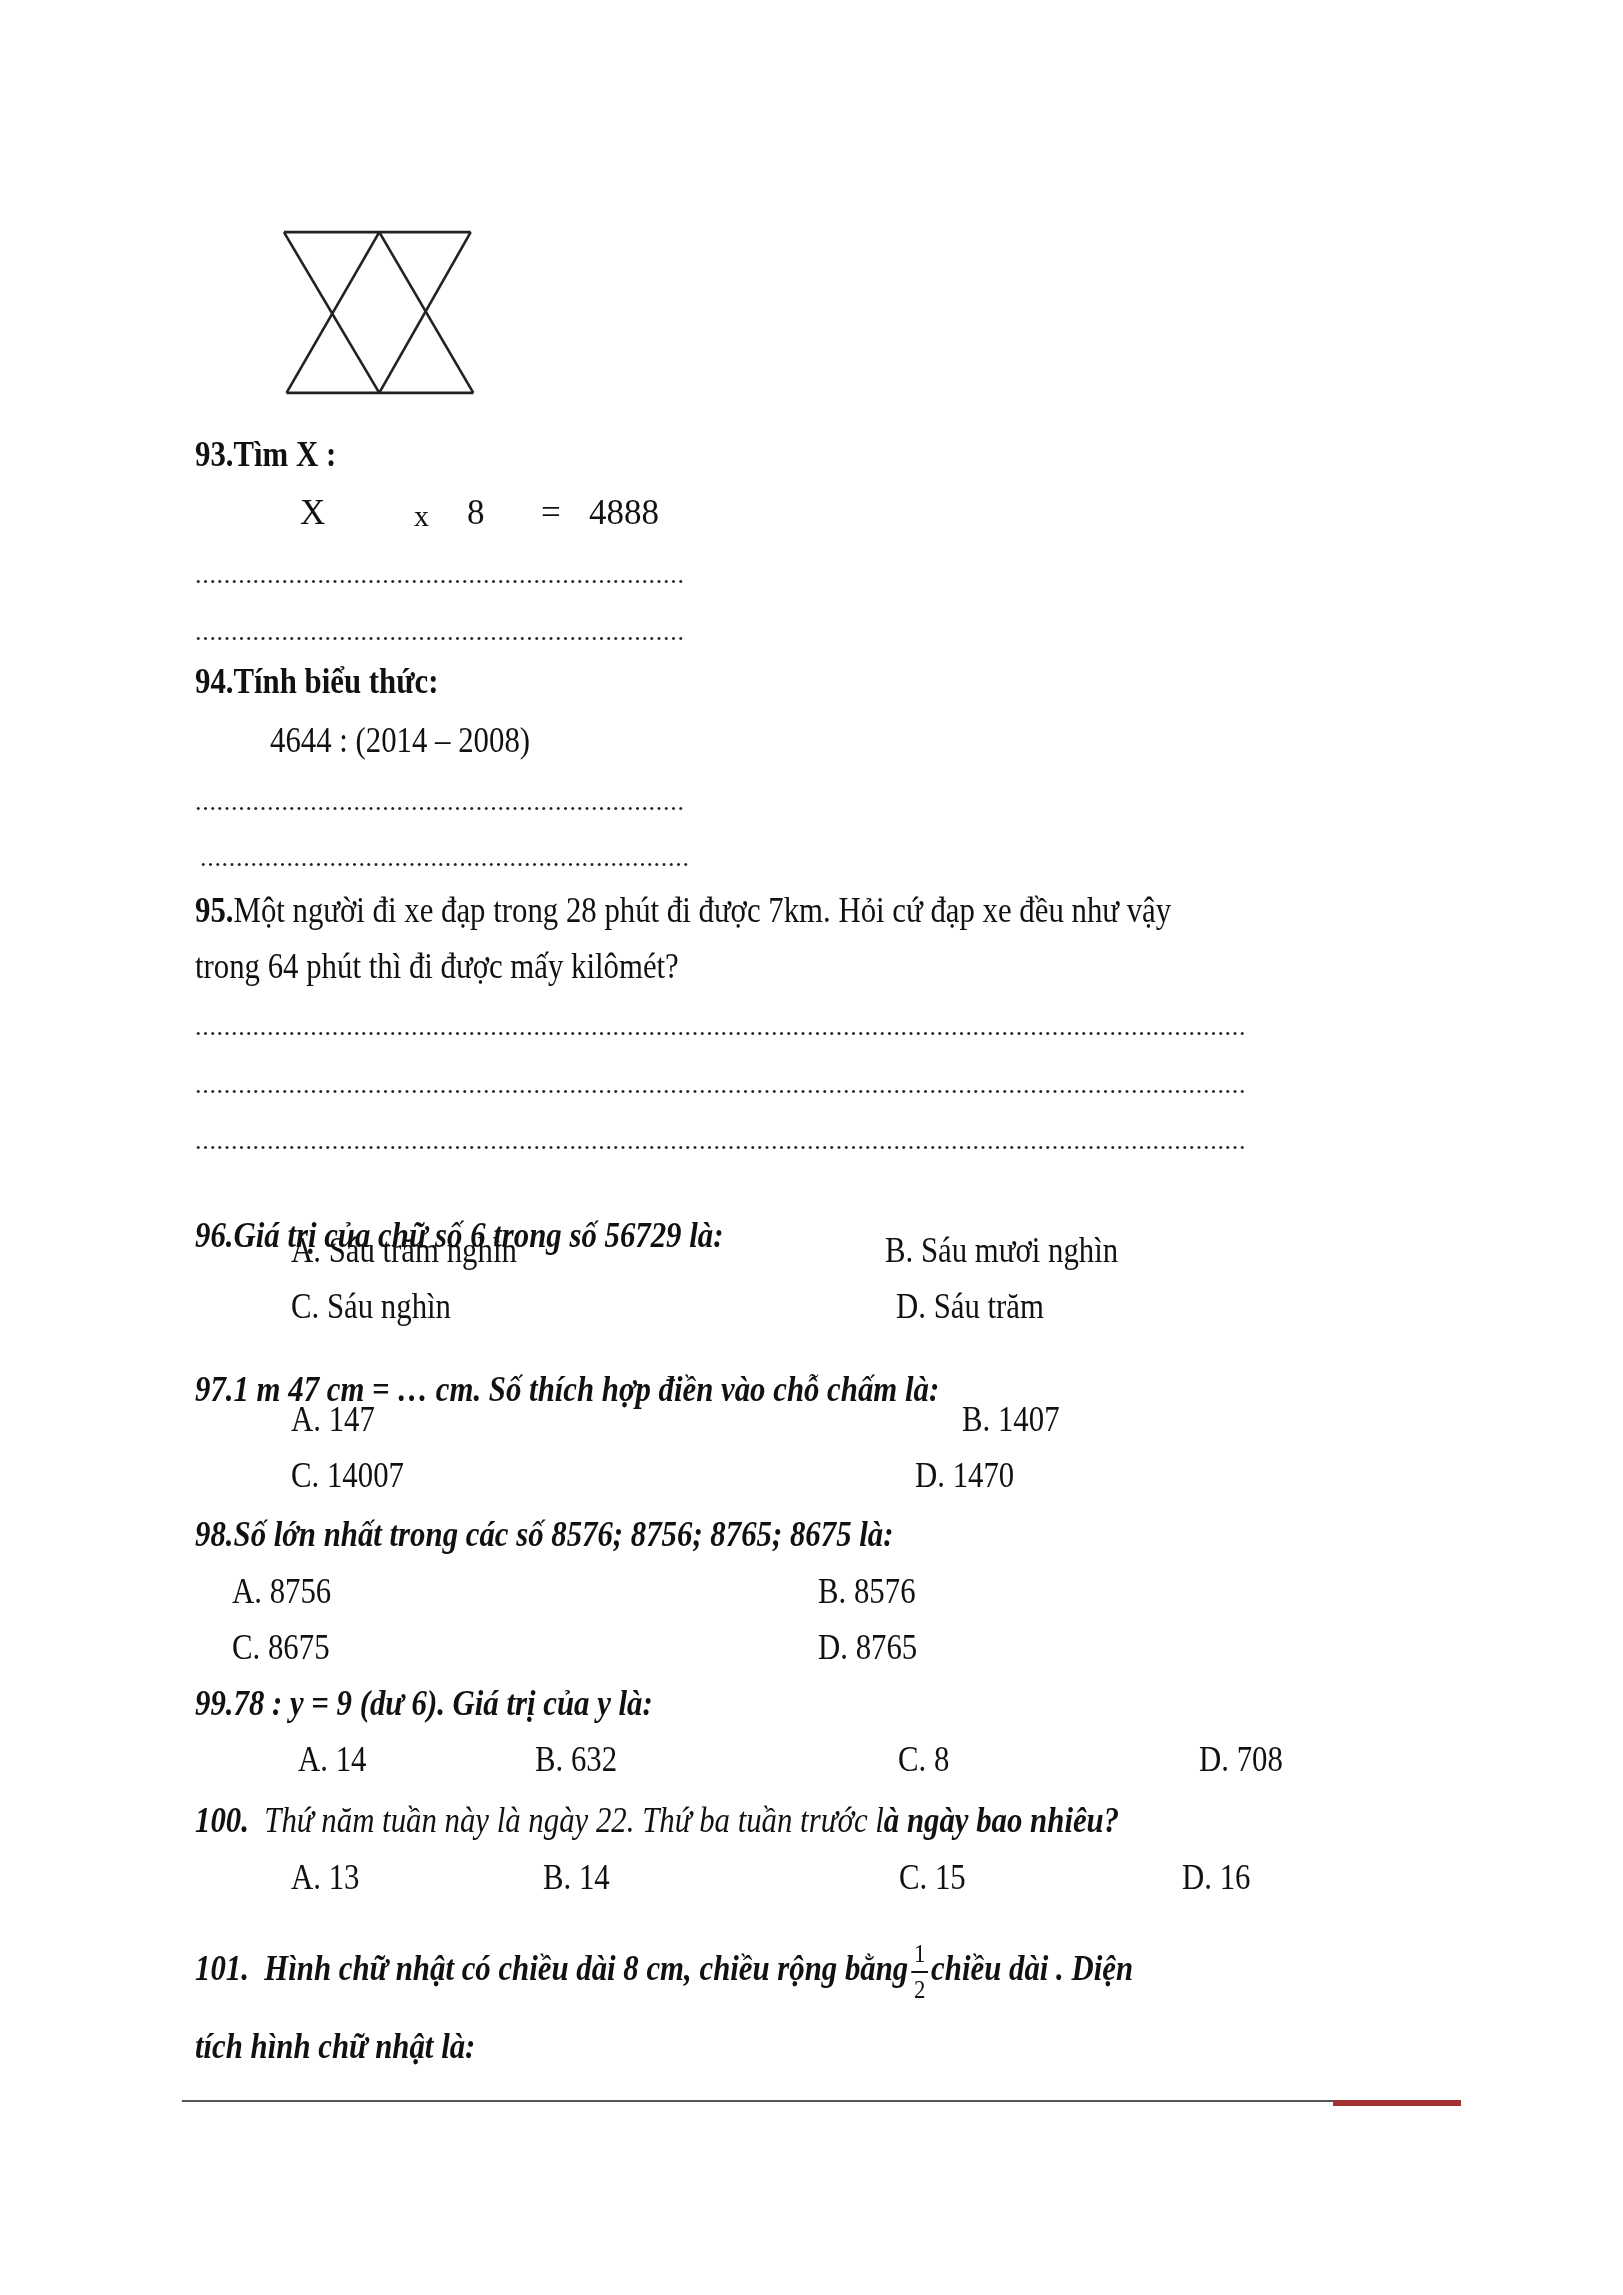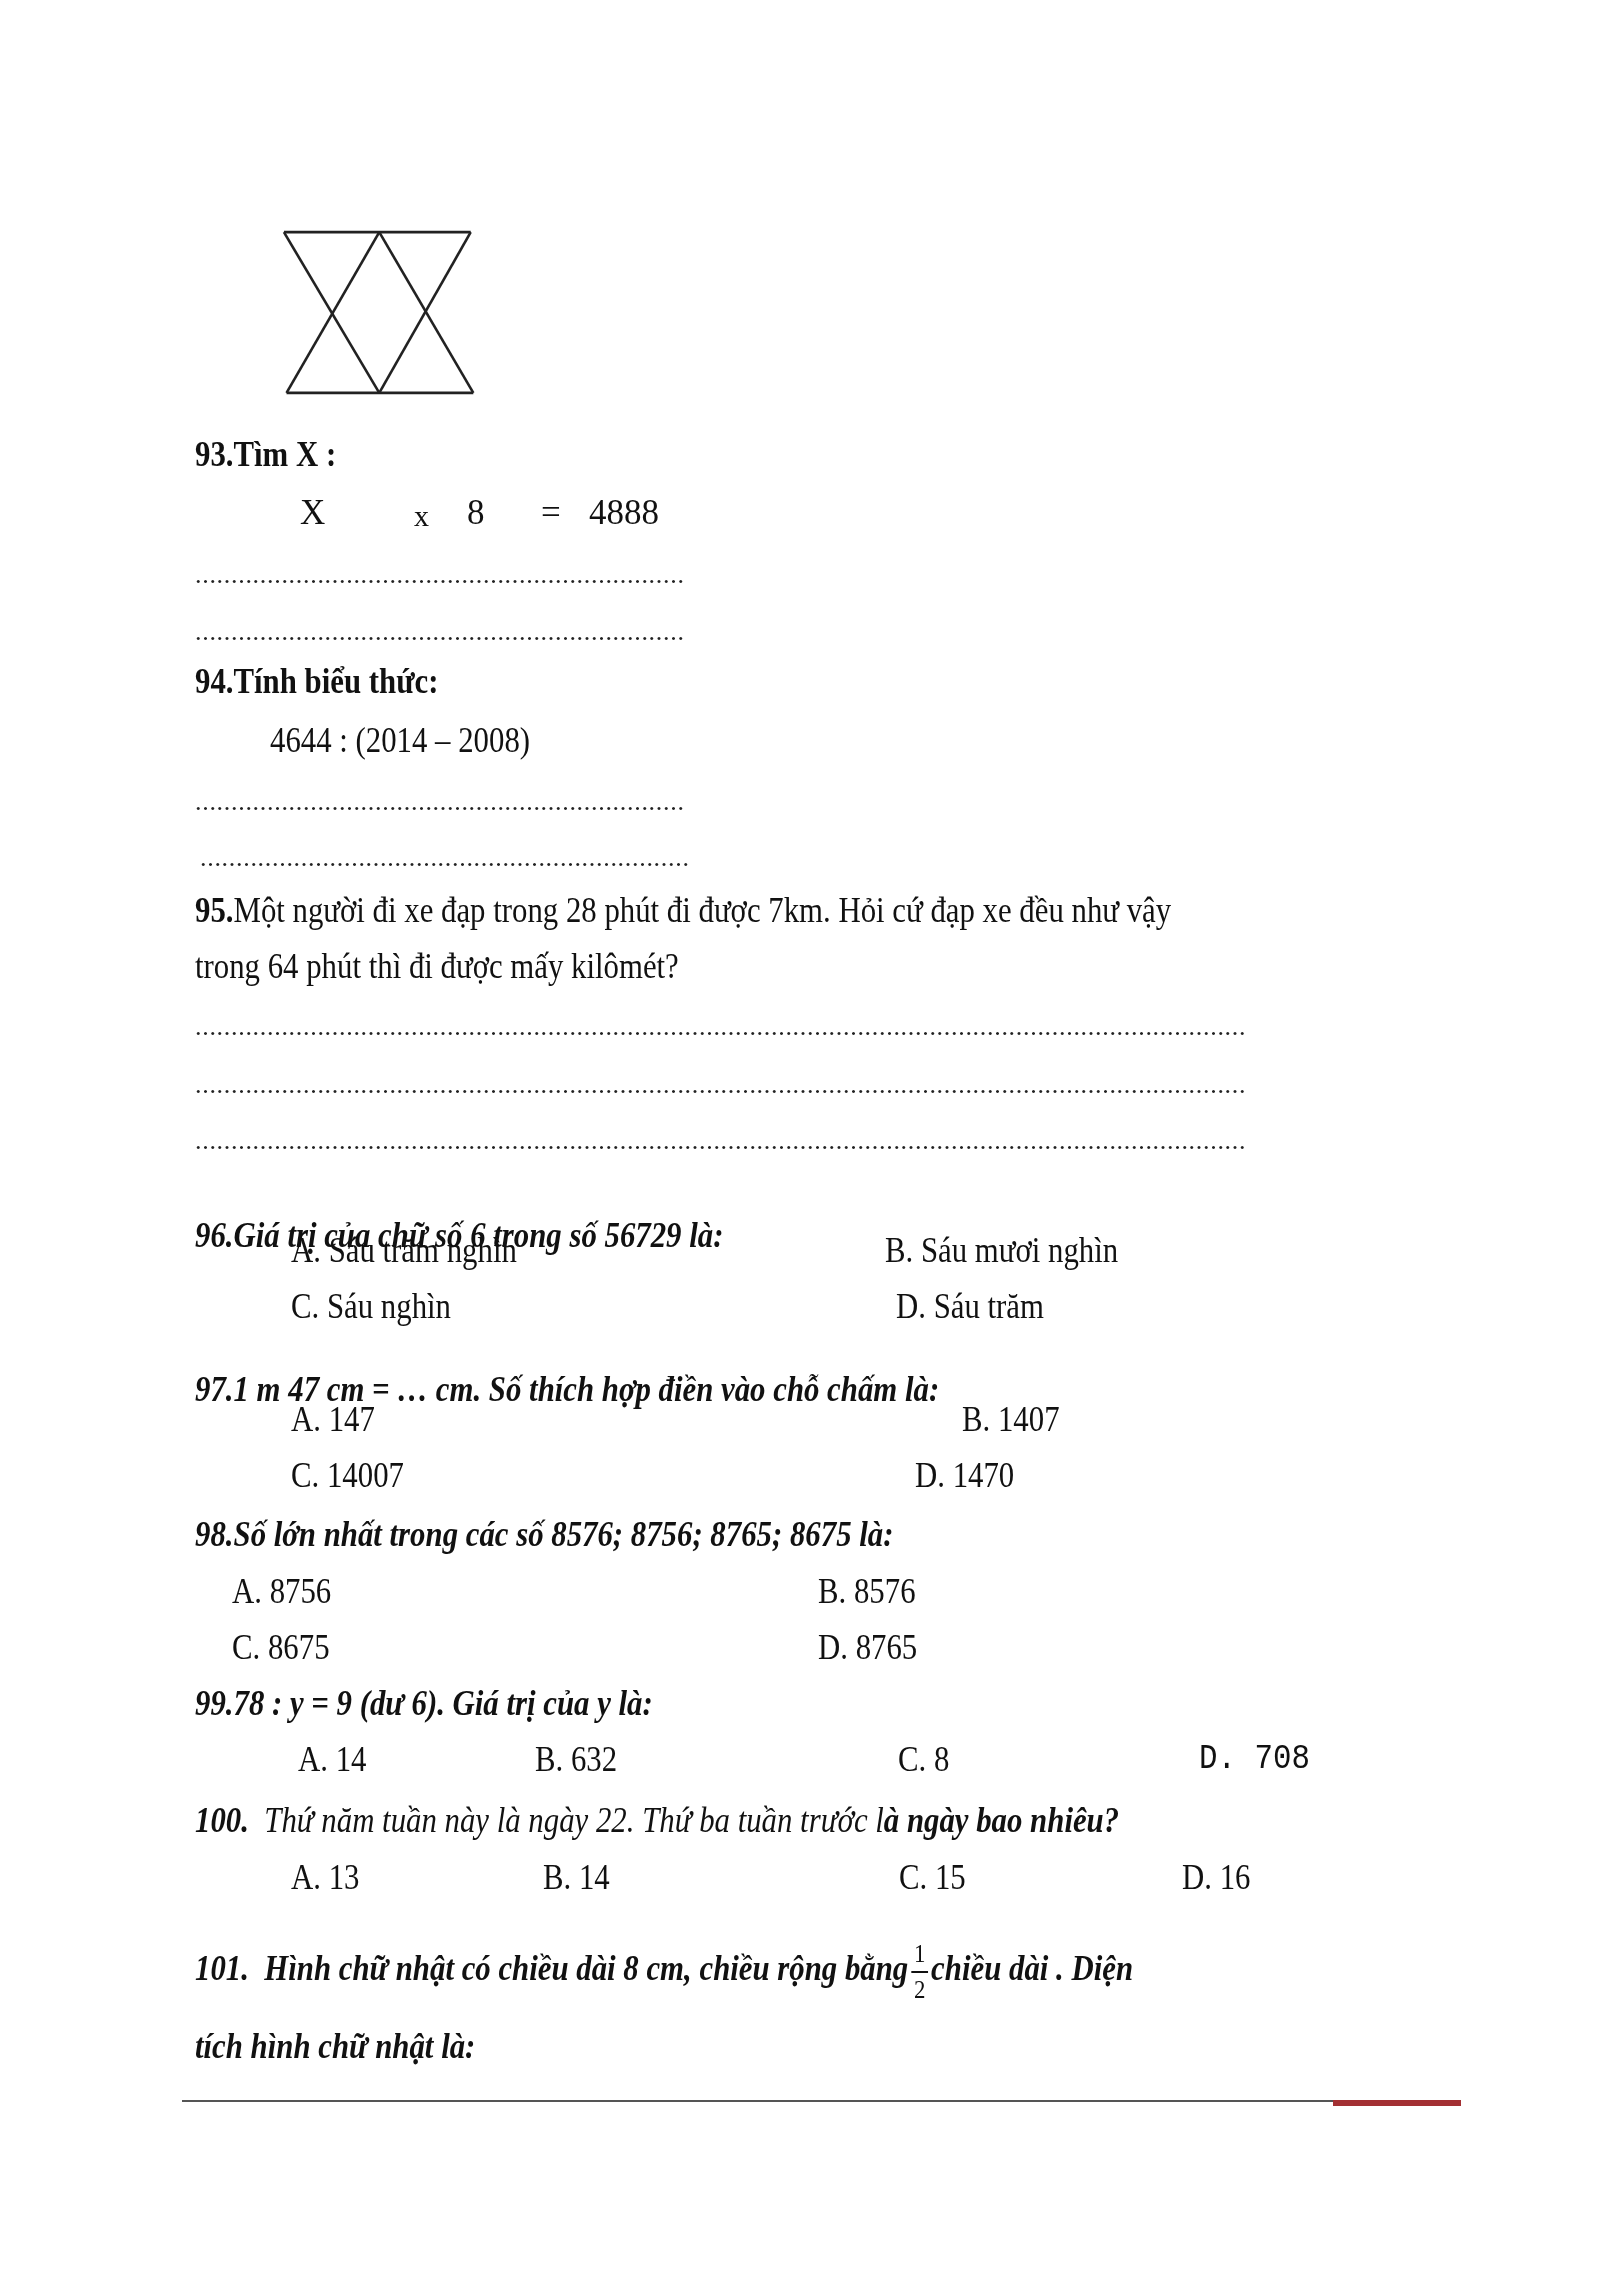--- a/index.html
+++ b/index.html
@@ -81,21 +81,21 @@
 <div class="abs fs" style="left:818px; top:1574px;"><span class="cond">B. 8576</span></div>
 <div class="abs fs" style="left:232px; top:1630px;"><span class="cond">C. 8675</span></div>
 <div class="abs fs" style="left:818px; top:1630px;"><span class="cond">D. 8765</span></div>
 
 <div class="abs fs i" style="left:195px; top:1686px;">
   <span class="cond"><span class="b">99.</span><span class="b">78 : y = 9 (dư 6). Giá trị của y là:</span></span>
 </div>
 <div class="abs fs" style="left:298px; top:1742px;"><span class="cond">A. 14</span></div>
 <div class="abs fs" style="left:535px; top:1742px;"><span class="cond">B. 632</span></div>
 <div class="abs fs" style="left:898px; top:1742px;"><span class="cond">C. 8</span></div>
-<div class="abs fs" style="left:1199px; top:1742px;font-family:Liberation Mono, monospace;"><span class="cond">D. 708</span></div>
+<div class="abs fs" style="left:1199px; top:1742px;"><span class="cond">D. 708</span></div>
 
 <div class="abs fs b i" style="left:195px; top:1803px;">
   <span class="cond"><span>100.</span>&nbsp;&nbsp;<span><span style="font-weight:normal">Thứ năm tuần này là ngày 22. Thứ ba tuần trước l</span><span>à ngày bao nhiêu?</span></span></span>
 </div>
 <div class="abs fs" style="left:291px; top:1860px;"><span class="cond">A. 13</span></div>
 <div class="abs fs" style="left:543px; top:1860px;"><span class="cond">B. 14</span></div>
 <div class="abs fs" style="left:899px; top:1860px;"><span class="cond">C. 15</span></div>
 <div class="abs fs" style="left:1182px; top:1860px;"><span class="cond">D. 16</span></div>
 
 <div class="abs fs b i" style="left:195px; top:1941px;">

